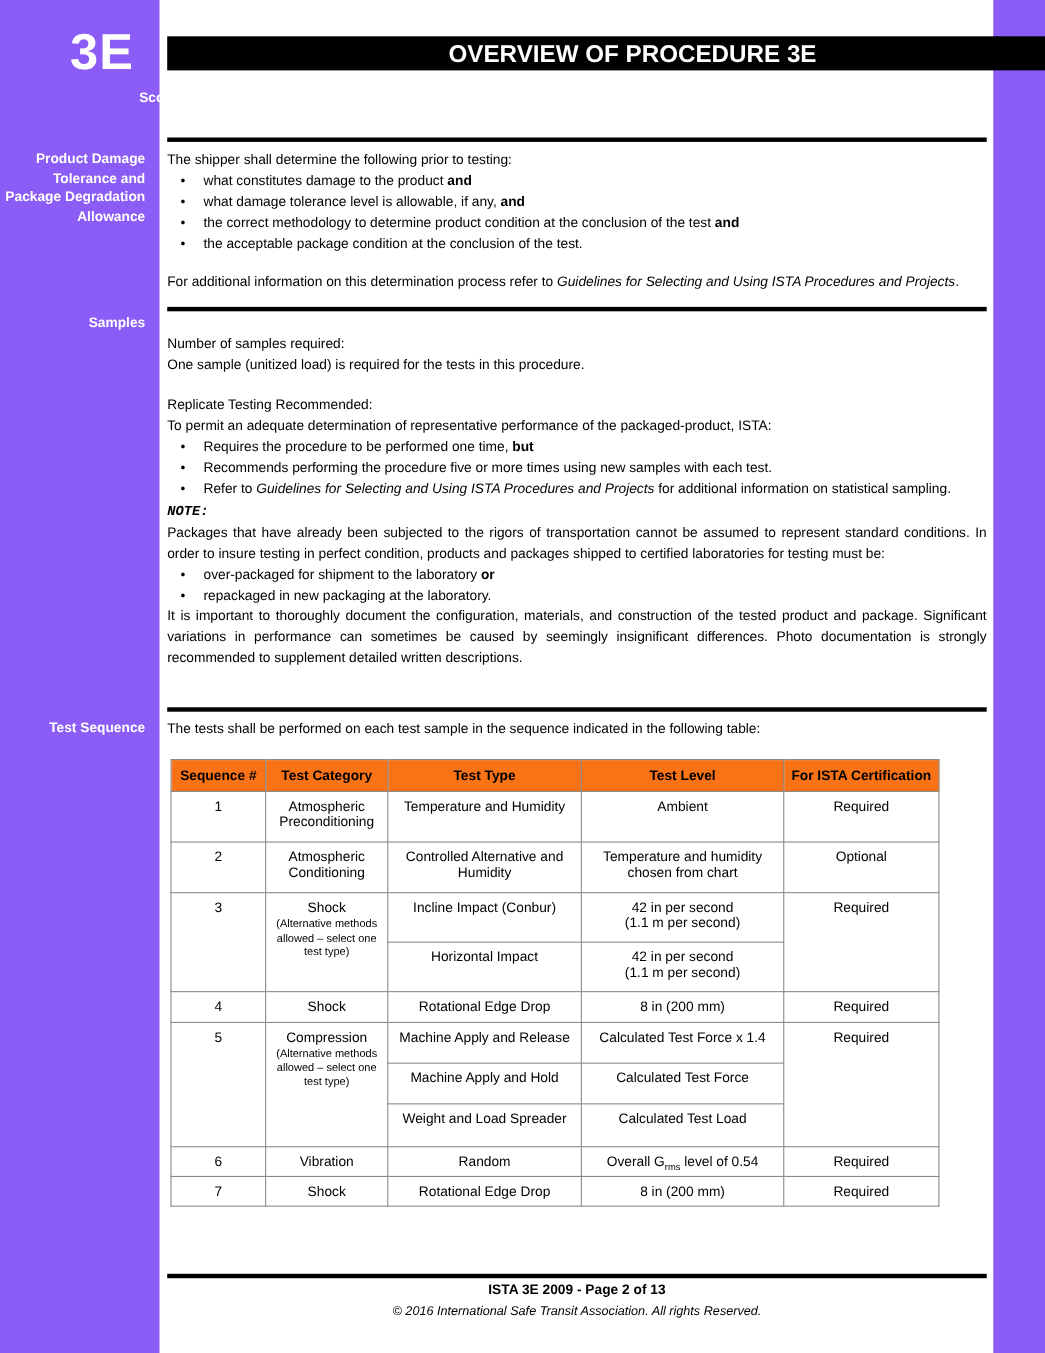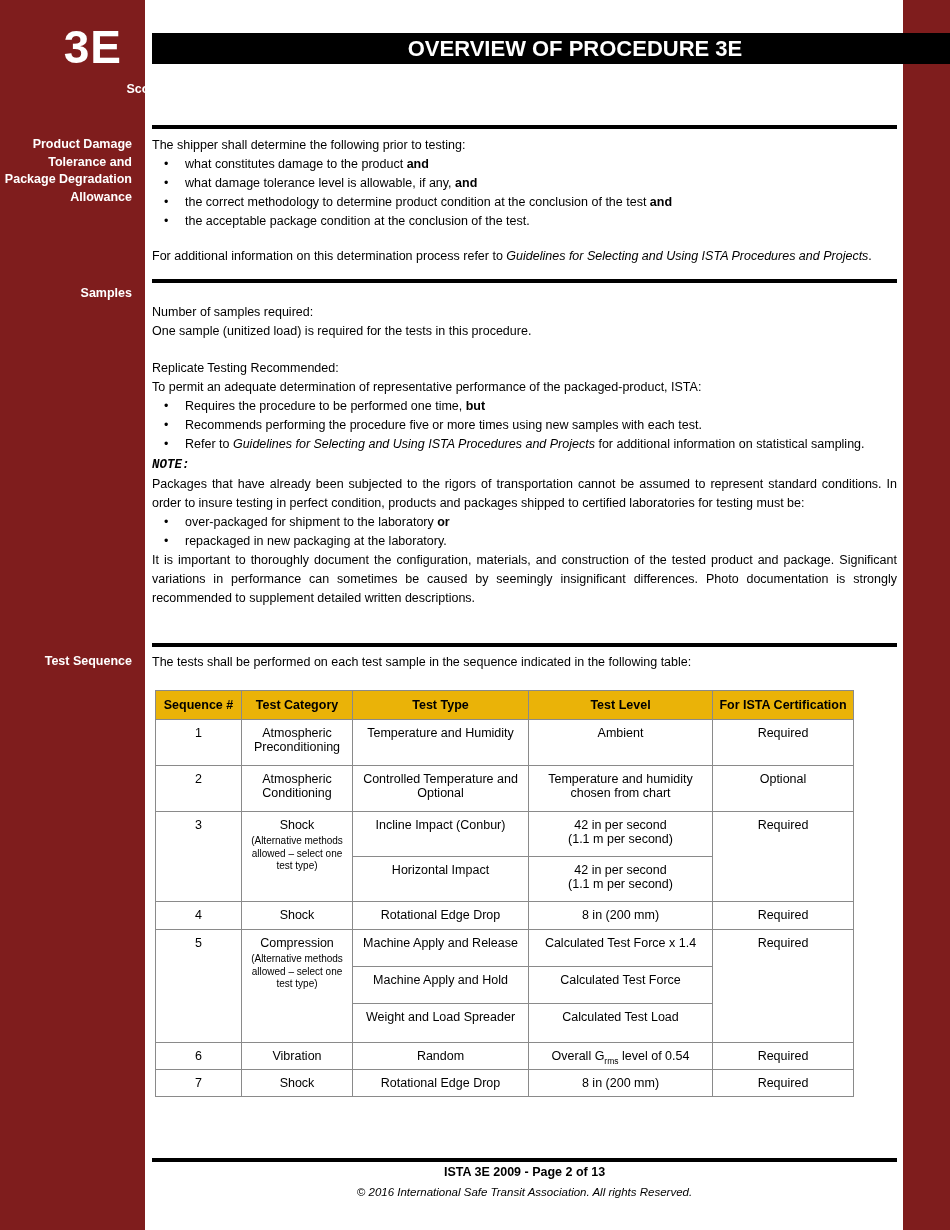--- a/index.html
+++ b/index.html
@@ -1,20 +1,20 @@
 <!DOCTYPE html>
 <html><head>
 <meta charset="utf-8">
 <style>
   html,body{margin:0;padding:0;}
   body{width:950px;height:1230px;background:#ffffff;font-family:"Liberation Sans",sans-serif;color:#000;}
   .page{position:relative;width:950px;height:1230px;background:#fff;overflow:hidden;}
 
   
-  .band{position:absolute;top:0;height:1230px;background:#7f1d1d;}
+  .band{position:absolute;top:0;height:1230px;background:#8b5cf6;}
   .band-left{left:0;width:145px;}
   .band-right{left:903px;width:47px;}
 
   
   .logo{position:absolute;top:20px;left:0;width:122px;text-align:right;color:#fff;
         font-size:46px;font-weight:bold;letter-spacing:1px;}
   .side-label{position:absolute;left:0;width:132px;text-align:right;color:#fff;
         font-size:12.5px;font-weight:bold;line-height:17.5px;}
   .lbl-scope{top:81px;margin-left:32px;}
   .lbl-damage{top:136px;}
@@ -35,21 +35,21 @@
   ul.doc{list-style:none;margin:0;padding:0;}
   ul.doc li{position:relative;padding-left:33px;line-height:19px;}
   ul.doc li::before{content:"\2022";position:absolute;left:12px;}
 
   .gap{height:16px;}
 
   
   table.seq{position:absolute;left:155px;top:690px;border-collapse:collapse;
         font-size:12.5px;table-layout:fixed;}
   table.seq th,table.seq td{border:1px solid #8a8a8a;padding:2px 4px;vertical-align:top;}
-  table.seq th{background:#eab308;font-weight:bold;height:24px;vertical-align:middle;padding:2px 2px;}
+  table.seq th{background:#f97316;font-weight:bold;height:24px;vertical-align:middle;padding:2px 2px;}
   table.seq td{text-align:center;padding-top:6px;}
   td.lvl{text-align:left;padding-left:10px;}
   .cat-note{display:block;font-size:10px;line-height:12.5px;font-weight:normal;margin-top:3px;}
   .h46{height:46px;} .h45{height:45px;} .h37{height:37px;} .h39{height:39px;}
   .h28{height:28px;} .h27{height:27px;}
   td.lvl2{padding-top:9px;}
   sub.rms{font-size:8.5px;}
 
   
   .footer1{position:absolute;left:152px;top:1165px;width:745px;text-align:center;
@@ -133,21 +133,21 @@
       <tr class="h46">
         <td>1</td>
         <td>Atmospheric Preconditioning</td>
         <td>Temperature and Humidity</td>
         <td class="lvl">Ambient</td>
         <td>Required</td>
       </tr>
       <tr class="h46">
         <td>2</td>
         <td>Atmospheric Conditioning</td>
-        <td>Controlled Temperature and Optional</td>
+        <td>Controlled Alternative and Humidity</td>
         <td class="lvl">Temperature and humidity chosen from chart</td>
         <td>Optional</td>
       </tr>
       <tr class="h45">
         <td rowspan="2">3</td>
         <td rowspan="2"><span>Shock</span><span class="cat-note">(Alternative methods allowed – select one test type)</span></td>
         <td>Incline Impact (Conbur)</td>
         <td class="lvl lvl2"><span>42 in per second</span><br><span>(1.1 m per second)</span></td>
         <td rowspan="2">Required</td>
       </tr>

